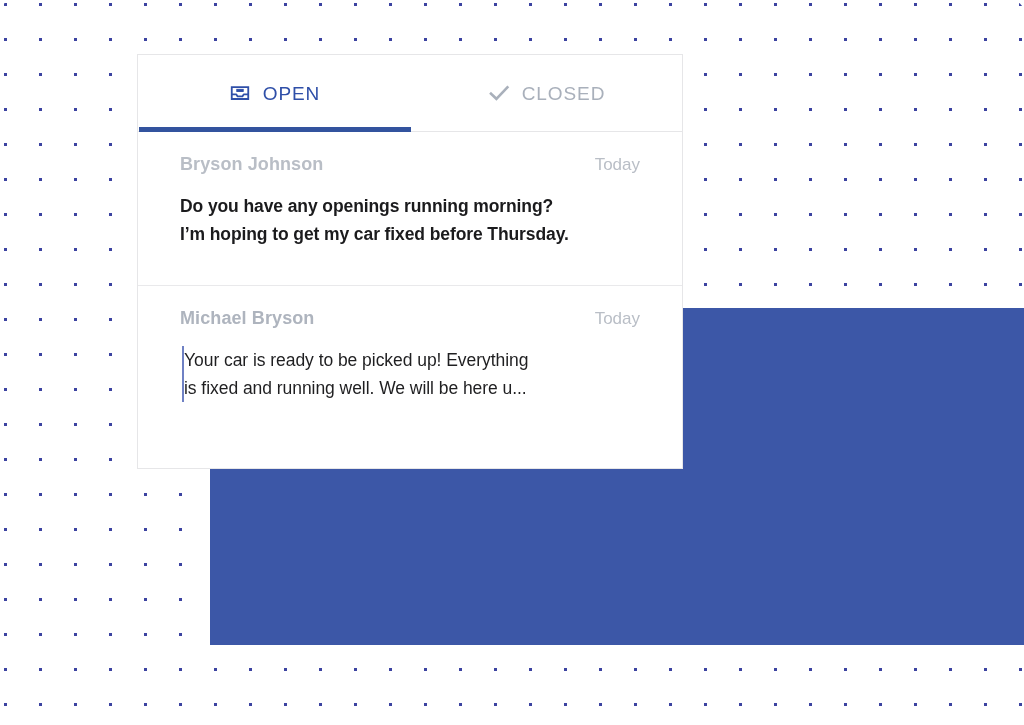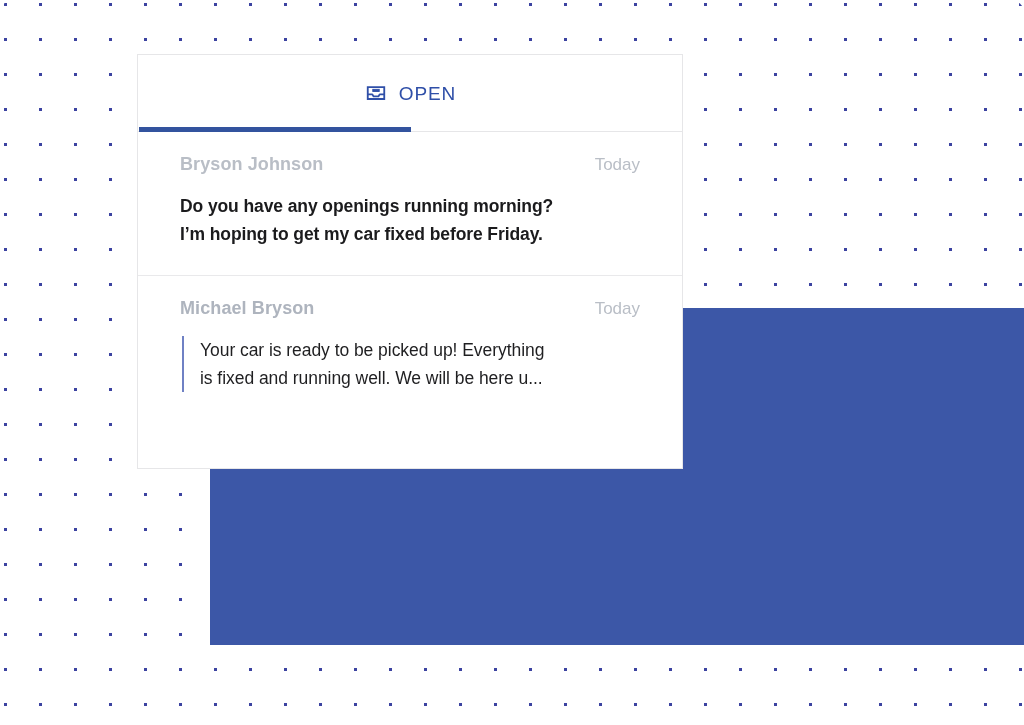--- a/index.html
+++ b/index.html
@@ -105,21 +105,21 @@
     width: 272px;
     height: 5px;
     background: #33539e;
   }
 
   
   .message-list {
     display: block;
   }
   .message-item {
-    padding: 22px 42px 26px 42px;
+    padding: 22px 42px 36px 42px;
     border-bottom: 1px solid #e9e9eb;
     cursor: pointer;
     box-sizing: border-box;
   }
   .message-item:last-child { border-bottom: none; }
 
   .message-head {
     display: flex;
     align-items: baseline;
     justify-content: space-between;
@@ -143,21 +143,20 @@
 
   .preview-unread {
     font-size: 17.5px;
     font-weight: 700;
     color: #1b1b1d;
     line-height: 1.62;
     letter-spacing: -0.1px;
   }
   .preview-wrap {
     display: flex;
-    gap: 16px;
   }
   .quote-bar {
     flex: 0 0 2px;
     width: 2px;
     background: #6f81c4;
     align-self: stretch;
     margin-left: 2px;
   }
   .preview-read {
     font-size: 17.5px;
@@ -187,34 +186,42 @@
         <span class="tab-icon">
           <svg width="22" height="22" viewBox="0 0 24 24" fill="none">
             <path d="M3 5.5h18v13H3z" stroke="#2f4fa8" stroke-width="2" fill="none"></path>
             <path d="M3 13.5h5l1.4 2.2h5.2L16 13.5h5" stroke="#2f4fa8" stroke-width="2" fill="none" stroke-linejoin="round"></path>
             <rect x="8.5" y="8" width="7" height="2.4" fill="#2f4fa8"></rect>
           </svg>
         </span>
         <span class="tab-label">OPEN</span>
       </div>
 
+      <div class="tab inactive">
+        <span class="tab-icon">
+          <svg width="24" height="24" viewBox="0 0 24 24" fill="none">
+            <path d="M4 12.6l5.4 5.2L20.4 6.4" stroke="#a9b0bb" stroke-width="2.6" stroke-linecap="square" fill="none"></path>
+          </svg>
+        </span>
+        <span class="tab-label">CLOSED</span>
+      </div>
 
       <div class="tab-underline"></div>
     </div>
 
     <div class="message-list">
 
       <div class="message-item">
         <div class="message-head">
           <span class="sender">Bryson Johnson</span>
           <span class="timestamp">Today</span>
         </div>
         <div class="preview-unread">
           <p>Do you have any openings running morning?</p>
-          <p>I’m hoping to get my car fixed before Friday.</p>
+          <p>I’m hoping to get my car fixed before Thursday.</p>
         </div>
       </div>
 
       <div class="message-item">
         <div class="message-head">
           <span class="sender read">Michael Bryson</span>
           <span class="timestamp">Today</span>
         </div>
         <div class="preview-wrap">
           <div class="quote-bar"></div>

